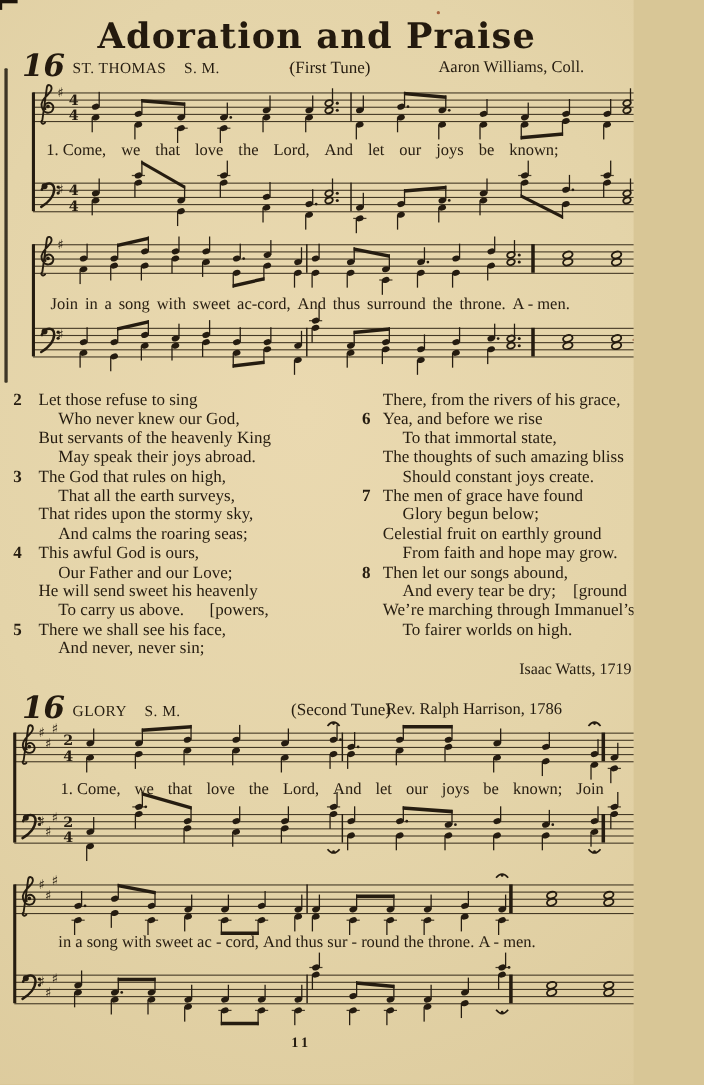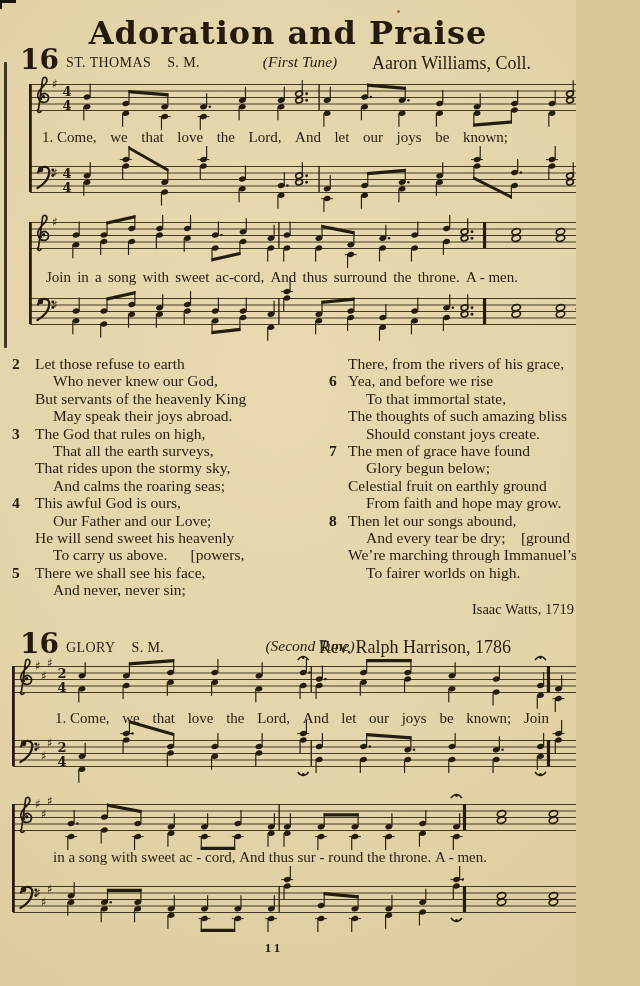--- a/index.html
+++ b/index.html
@@ -6,25 +6,25 @@
   .page{
     position:relative;width:576px;height:986px;overflow:hidden;
     background:radial-gradient(ellipse 120% 90% at 48% 38%, #ead9b0 0%, #e4d4a9 45%, #ddcb9d 82%, #d2bf8e 100%);
     font-family:"Liberation Serif",serif;color:#251c10;
   }
   .abs{position:absolute;}
   .title{
     left:0;right:0;top:14px;text-align:center;
     font-family:"DejaVu Serif",serif;font-weight:bold;font-size:32px;letter-spacing:1px;color:#241a0e;
   }
-  .hymn-number{font-family:"DejaVu Serif",serif;font-weight:bold;font-size:28px;color:#241a0e;line-height:1;}
+  .hymn-number{font-family:"DejaVu Serif",serif;font-weight:bold;font-size:28px;color:#241a0e;line-height:1;font-style:italic;}
   .tune-line{font-size:14px;letter-spacing:.4px;white-space:nowrap;}
   .tune-line .meter{margin-left:16px;}
-  .tune-type{font-style:italic;font-size:15.5px;text-align:center;}
-  .composer{font-size:18px;white-space:nowrap;}
+  .tune-type{font-size:15.5px;text-align:center;}
+  .composer{font-size:15px;white-space:nowrap;}
   .lyric-row{display:flex;justify-content:space-between;font-size:15px;white-space:nowrap;color:#2a2013;}
   .lyric-row span{display:inline-block;text-align:center;}
   .verse{position:relative;margin:0 0 0 0;}
   .vnum{position:absolute;left:0;top:0;font-size:15.5px;font-weight:bold;}
   .vlines{margin-left:23px;}
   .vcol-right .vlines{margin-left:19px;}
   .v-line{font-size:15.5px;line-height:17.4px;white-space:nowrap;}
   .v-line.i1{padding-left:18px;}
   .attribution{font-size:14.5px;text-align:right;}
   .page-num{left:0;right:0;top:940px;text-align:center;font-size:13px;font-weight:bold;letter-spacing:3px;transform:translateX(-14px);}
@@ -81,21 +81,21 @@
       <span>surround</span>
       <span>the</span>
       <span>throne.</span>
       <span>A - men.</span>
     </div>
 
   <div class="abs" id="verses-left" style="left:12px;top:355px;width:294px;">
       <div class="verse">
         <span class="vnum">2</span>
         <div class="vlines">
-          <div class="v-line i0">Let those refuse to earth</div>
+          <div class="v-line i0">Let those refuse to sing</div>
           <div class="v-line i1">Who never knew our God,</div>
           <div class="v-line i0">But servants of the heavenly King</div>
           <div class="v-line i1">May speak their joys abroad.</div>
         </div>
       </div>
       <div class="verse">
         <span class="vnum">3</span>
         <div class="vlines">
           <div class="v-line i0">The God that rules on high,</div>
           <div class="v-line i1">That all the earth surveys,</div>

